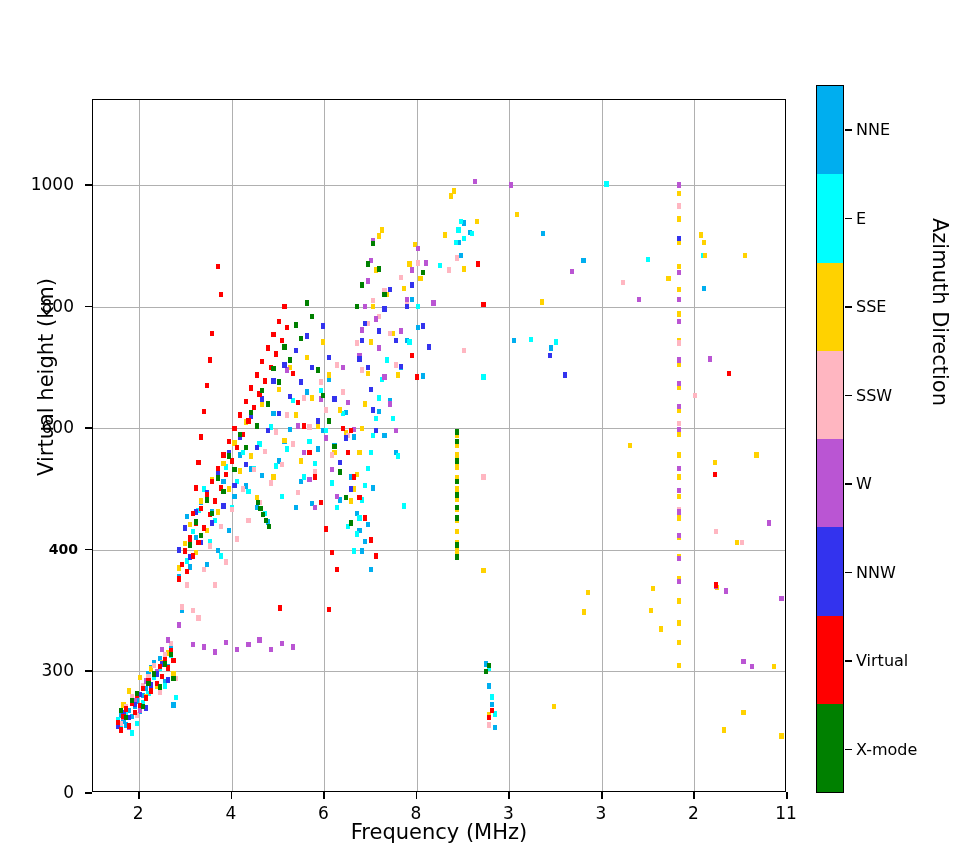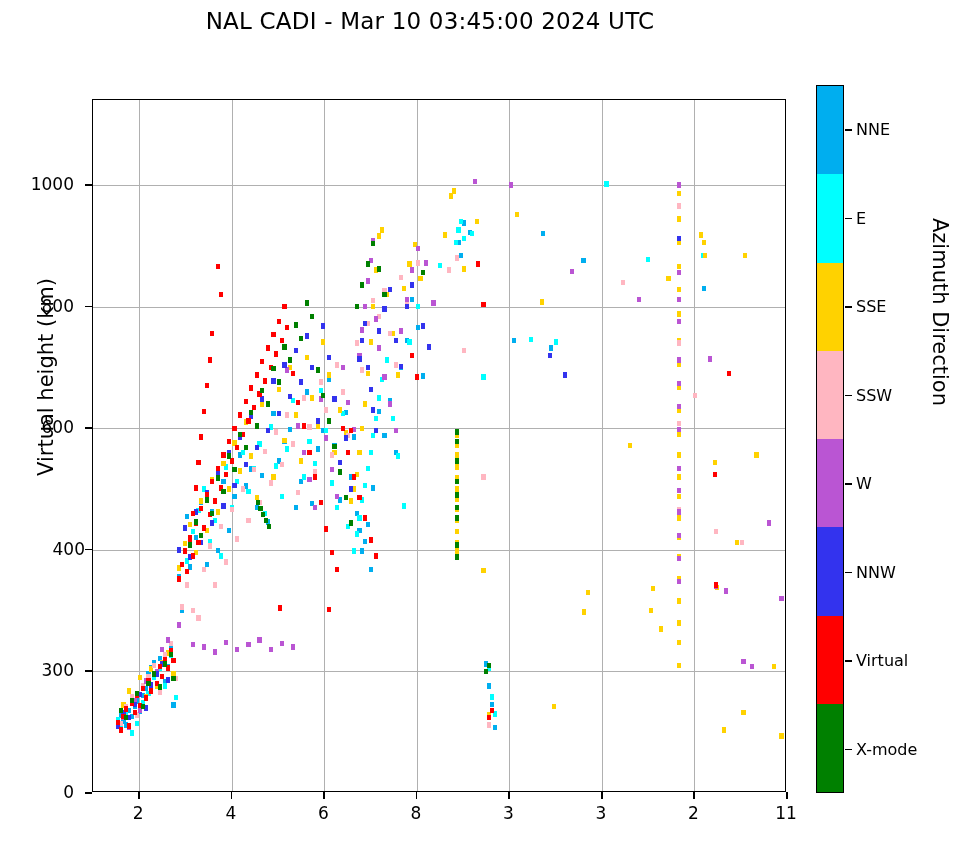--- a/index.html
+++ b/index.html
@@ -47,21 +47,20 @@
   #cb-title{
     position:absolute;left:810px;top:300px;width:260px;text-align:center;
     font-size:21px;color:#000;transform:rotate(90deg);transform-origin:center center;
   }
 </style>
 </head>
 <body>
 
 <div id="root">
 
-  <div id="plot-title">NAL CADI - Mar 10 03:45:00 2024 UTC</div>
 
   <div id="axes">
     <div id="grid">
         <div class="gl-h" style="top: 571.421px;"></div>
         <div class="gl-h" style="top: 449.842px;"></div>
         <div class="gl-h" style="top: 328.263px;"></div>
         <div class="gl-h" style="top: 206.684px;"></div>
         <div class="gl-h" style="top: 85.1053px;"></div>
         <div class="gl-v" style="left: 46.2667px;"></div>
         <div class="gl-v" style="left: 138.8px;"></div>
@@ -719,21 +718,21 @@
         <div class="pt" style="left: 328.262px; top: 169.907px; width: 4.164px; height: 5.47105px; background: rgb(0, 128, 0);"></div>
       </div>
   </div>
 
   <div id="axis-decor">
       <div class="ytick-mark" style="position: absolute; left: 85px; top: 792px;"></div>
       <div style="position: absolute; left: 0px; width: 74px; text-align: right; top: 792px; transform: translateY(-50%); font-size: 17px;">0</div>
       <div class="ytick-mark" style="position: absolute; left: 85px; top: 670.421px;"></div>
       <div style="position: absolute; left: 0px; width: 74px; text-align: right; top: 670.421px; transform: translateY(-50%); font-size: 17px;">300</div>
       <div class="ytick-mark" style="position: absolute; left: 85px; top: 548.842px;"></div>
-      <div style="position: absolute; left: 11px; width: 74px; text-align: right; top: 548.842px; transform: translateY(-50%); font-size: 17px;">400</div>
+      <div style="position: absolute; left: 4px; width: 74px; text-align: right; top: 548.842px; transform: translateY(-50%); font-size: 14px; font-weight: bold;">400</div>
       <div class="ytick-mark" style="position: absolute; left: 85px; top: 427.263px;"></div>
       <div style="position: absolute; left: 0px; width: 74px; text-align: right; top: 427.263px; transform: translateY(-50%); font-size: 17px;">600</div>
       <div class="ytick-mark" style="position: absolute; left: 85px; top: 305.684px;"></div>
       <div style="position: absolute; left: 0px; width: 74px; text-align: right; top: 305.684px; transform: translateY(-50%); font-size: 17px;">800</div>
       <div class="ytick-mark" style="position: absolute; left: 85px; top: 184.105px;"></div>
       <div style="position: absolute; left: 0px; width: 74px; text-align: right; top: 184.105px; transform: translateY(-50%); font-size: 17px;">1000</div>
       <div style="position: absolute; left: 138.267px; top: 792px; width: 1.6px; height: 7px; background: rgb(0, 0, 0);"></div>
       <div style="position: absolute; left: 138.267px; top: 803px; transform: translateX(-50%); font-size: 17px;">2</div>
       <div style="position: absolute; left: 230.8px; top: 792px; width: 1.6px; height: 7px; background: rgb(0, 0, 0);"></div>
       <div style="position: absolute; left: 230.8px; top: 803px; transform: translateX(-50%); font-size: 17px;">4</div>
@@ -744,20 +743,21 @@
       <div style="position: absolute; left: 508.4px; top: 792px; width: 1.6px; height: 7px; background: rgb(0, 0, 0);"></div>
       <div style="position: absolute; left: 508.4px; top: 803px; transform: translateX(-50%); font-size: 17px;">3</div>
       <div style="position: absolute; left: 600.933px; top: 792px; width: 1.6px; height: 7px; background: rgb(0, 0, 0);"></div>
       <div style="position: absolute; left: 600.933px; top: 803px; transform: translateX(-50%); font-size: 17px;">3</div>
       <div style="position: absolute; left: 693.467px; top: 792px; width: 1.6px; height: 7px; background: rgb(0, 0, 0);"></div>
       <div style="position: absolute; left: 693.467px; top: 803px; transform: translateX(-50%); font-size: 17px;">2</div>
       <div style="position: absolute; left: 786px; top: 792px; width: 1.6px; height: 7px; background: rgb(0, 0, 0);"></div>
       <div style="position: absolute; left: 786px; top: 803px; transform: translateX(-50%); font-size: 17px;">11</div>
     </div>
 
+  <div id="xlabel">Frequency (MHz)</div>
   <div id="ylabel">Virtual height (km)</div>
 
   <div id="colorbar">
       <div class="cb-seg" style="height: 12.5%; background: rgb(0, 174, 239);"></div>
       <div class="cb-seg" style="height: 12.5%; background: rgb(0, 255, 255);"></div>
       <div class="cb-seg" style="height: 12.5%; background: rgb(255, 210, 0);"></div>
       <div class="cb-seg" style="height: 12.5%; background: rgb(255, 182, 193);"></div>
       <div class="cb-seg" style="height: 12.5%; background: rgb(186, 85, 211);"></div>
       <div class="cb-seg" style="height: 12.5%; background: rgb(51, 51, 238);"></div>
       <div class="cb-seg" style="height: 12.5%; background: rgb(255, 0, 0);"></div>

